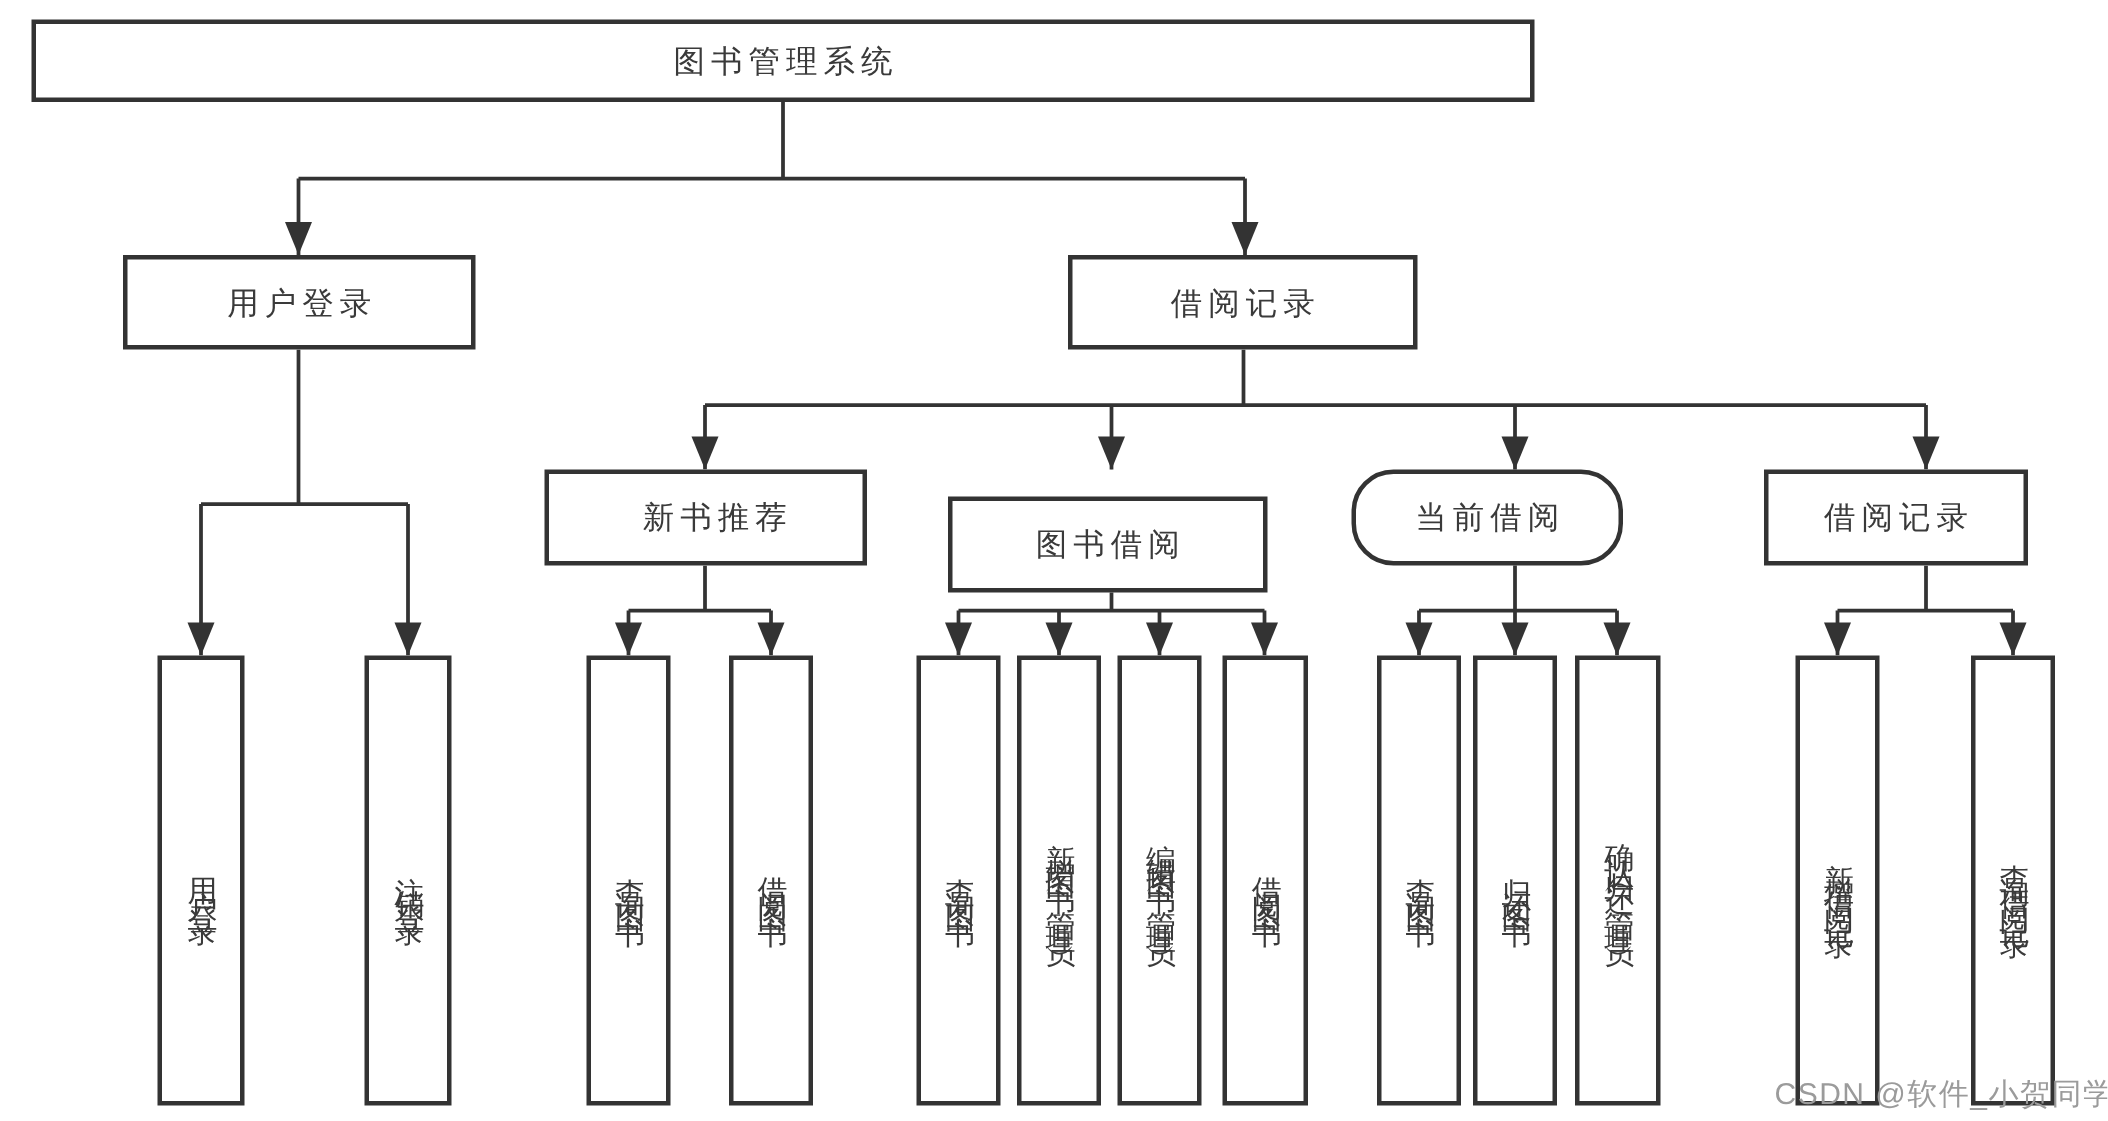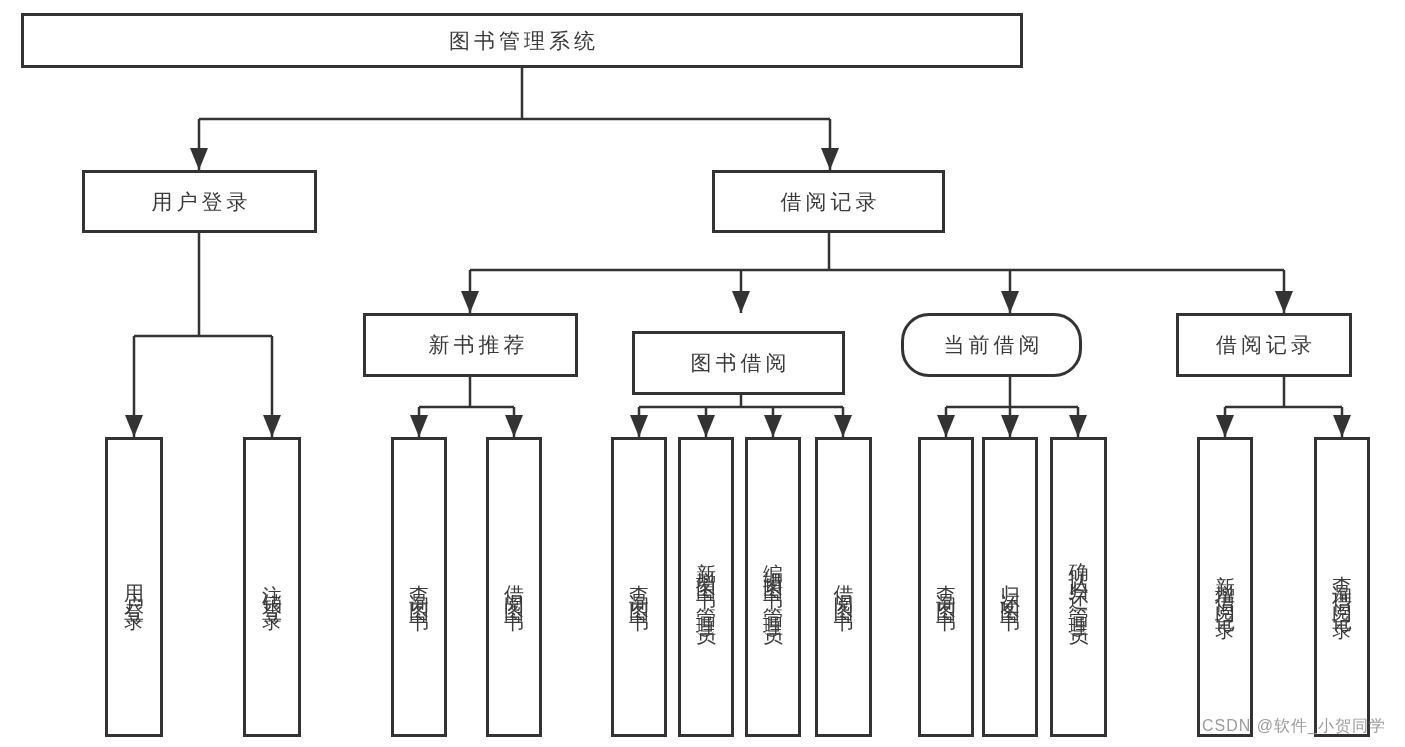--- a/index.html
+++ b/index.html
@@ -33,21 +33,21 @@
     writing-mode:vertical-rl;
     font-size:20px;
     letter-spacing:9px;
     line-height:1.05;
     color:var(--text);
   }
   .watermark{
     position:absolute;
     left:1183px;top:716px;
     width:222px;
-    font-size:16px;
+    font-size:20px;
     color:var(--wm);
     letter-spacing:1px;
     white-space:nowrap;
   }
 </style>
 </head>
 <body>
 
 <div class="stage">
 

